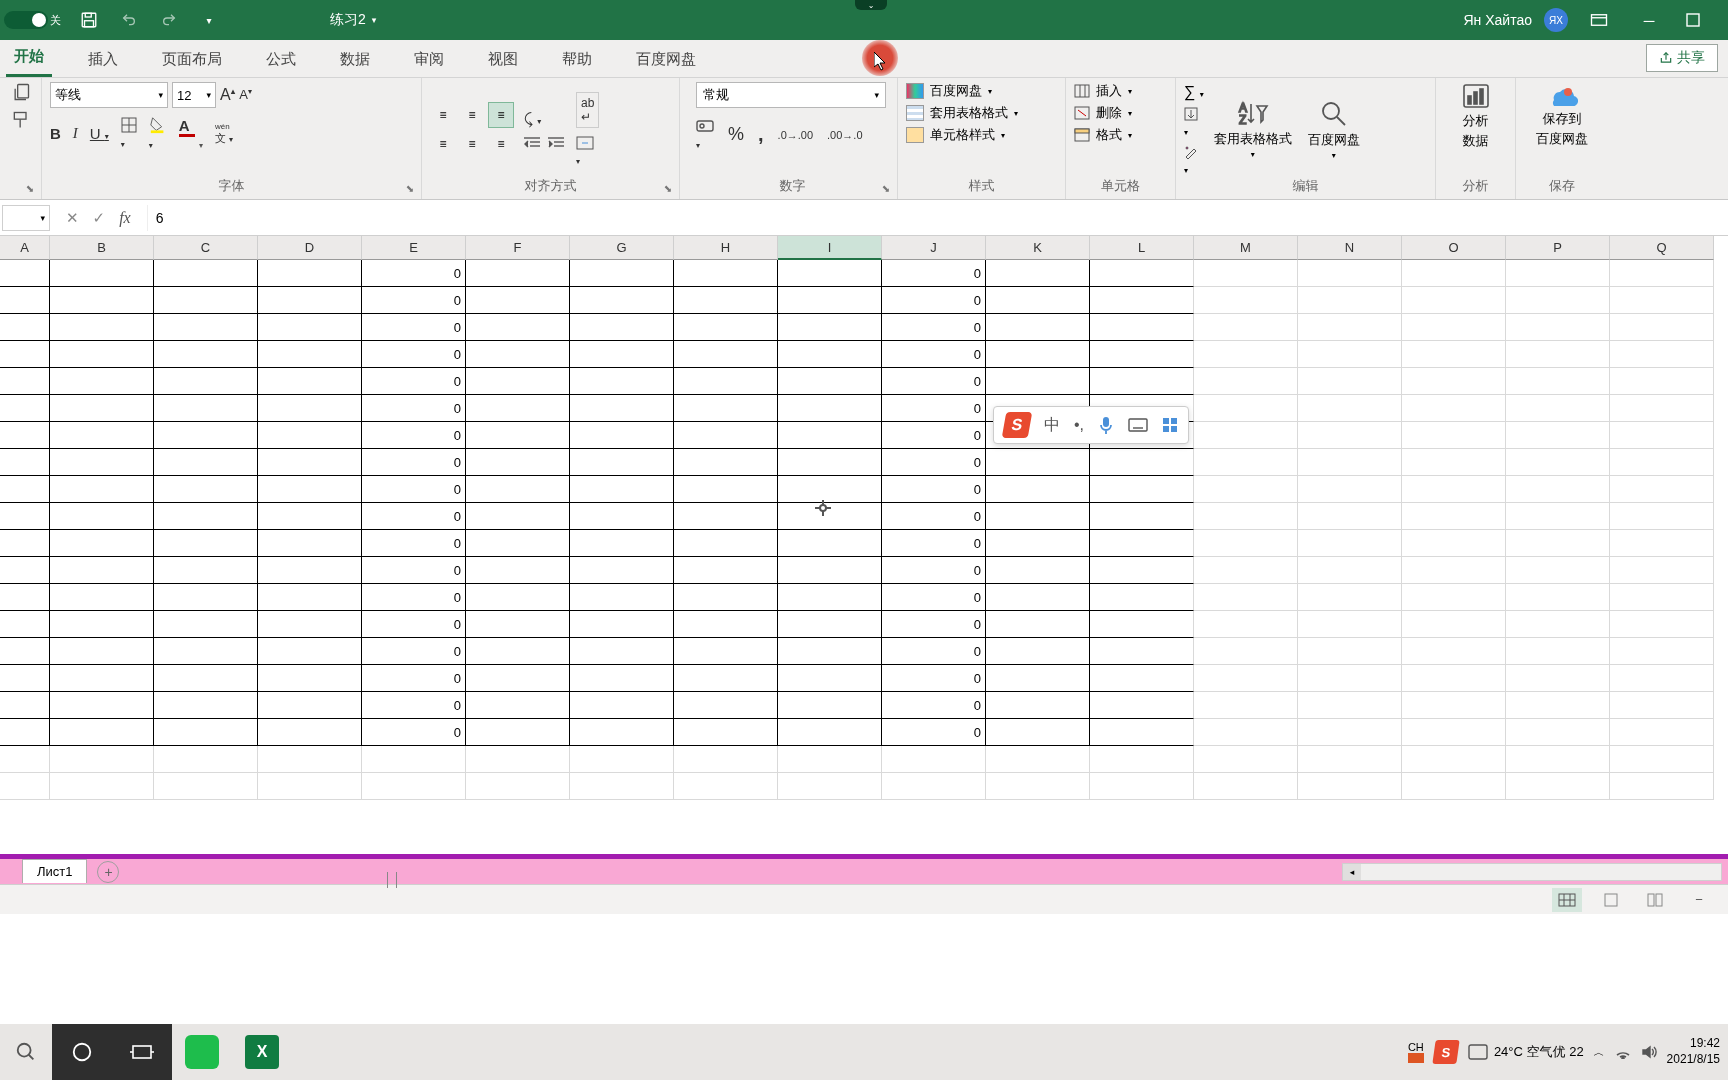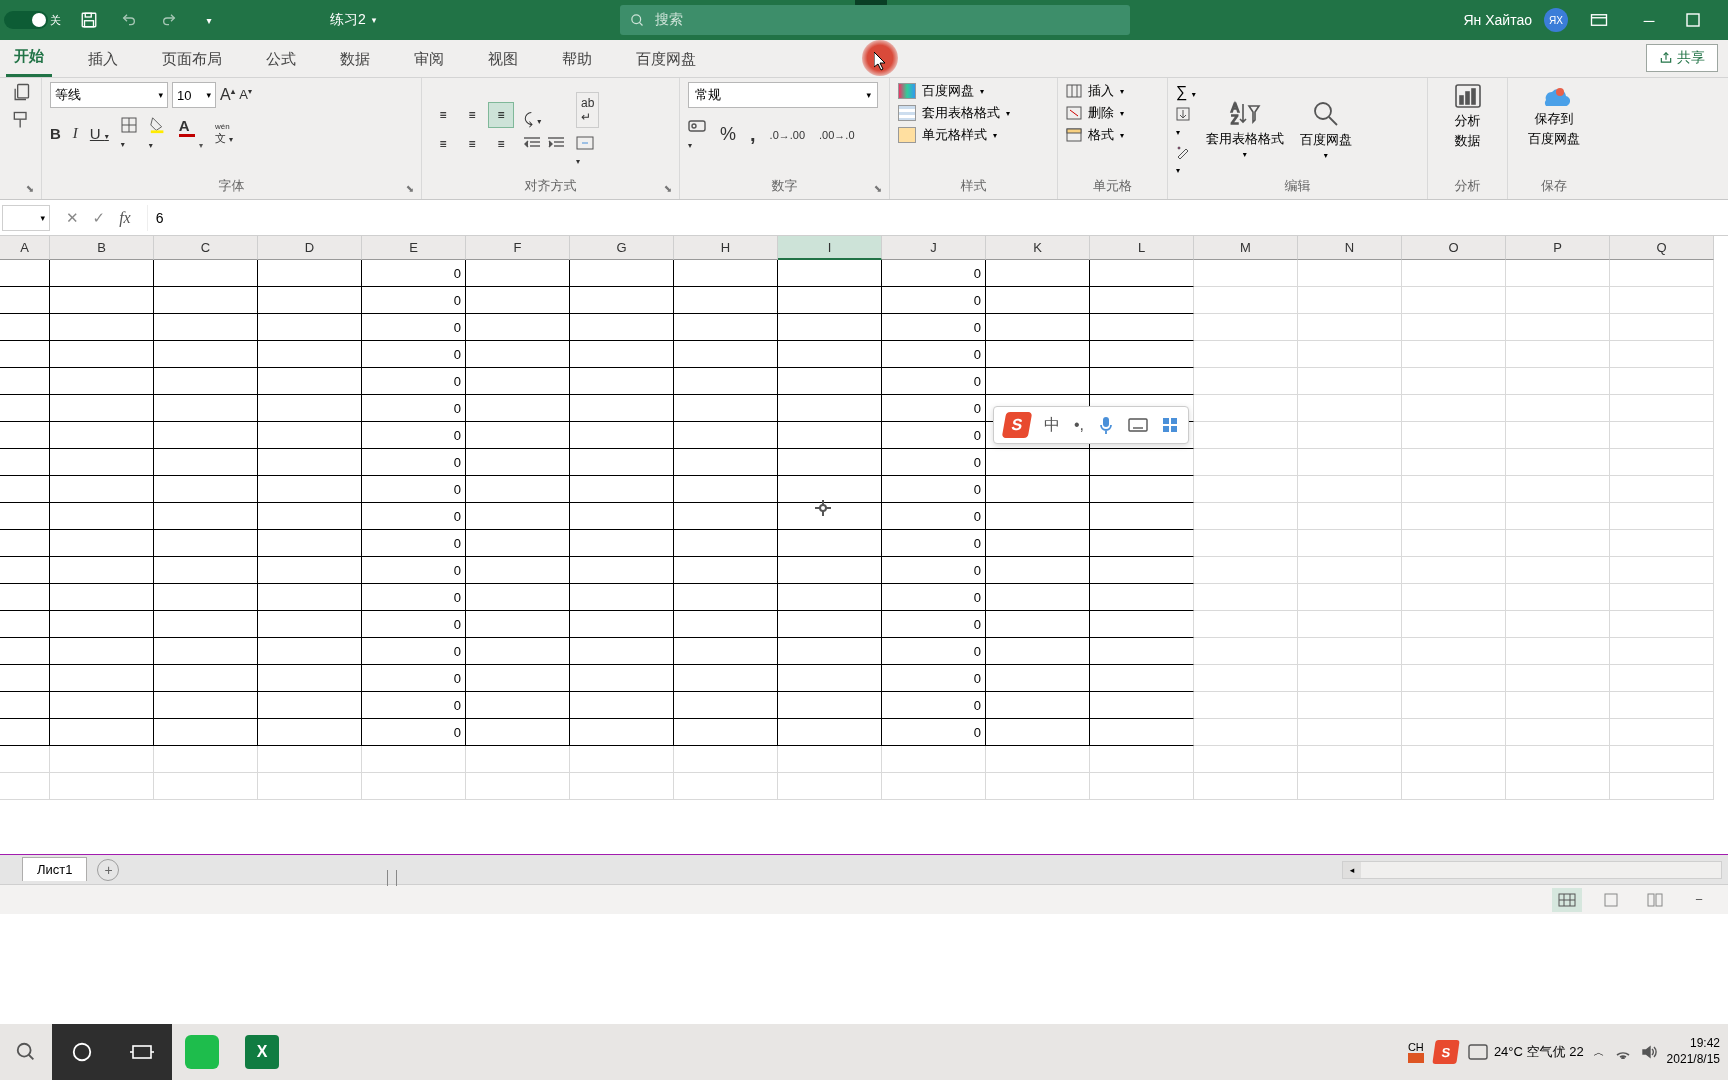--- a/index.html
+++ b/index.html
@@ -80,21 +80,21 @@
 
 .click-dot { position: absolute; left: 862px; top: 40px; width: 36px; height: 36px; background: radial-gradient(circle, #d94a3a 0%, #d94a3a 50%, rgba(217,74,58,0.4) 70%, transparent 100%); border-radius: 50%; pointer-events: none; z-index: 1000; }
 .click-cursor { position: absolute; left: 874px; top: 52px; font-size: 14px; color: #000; z-index: 1001; pointer-events: none; }
 
 
 .ime-bar { position: absolute; left: 993px; top: 406px; height: 38px; background: #fff; border: 1px solid #ccc; border-radius: 4px; box-shadow: 0 2px 6px rgba(0,0,0,0.15); display: flex; align-items: center; gap: 14px; padding: 0 10px; z-index: 500; }
 .ime-logo { width: 26px; height: 26px; background: #e84a2f; color: #fff; font-weight: bold; display: flex; align-items: center; justify-content: center; border-radius: 4px; transform: skewX(-10deg); }
 .ime-item { font-size: 16px; color: #555; cursor: pointer; }
 
 
-.sheet-tabs-bar { height: 30px; background: #e5e5e5; border-top: 1px solid #a21caf; display: flex; align-items: center; }
+.sheet-tabs-bar { height: 30px; background: #f9a8d4; border-top: 5px solid #a21caf; display: flex; align-items: center; }
 .sheet-tab { background: #fff; border: 1px solid #aeadac; border-bottom: none; padding: 4px 14px; font-size: 13px; margin-left: 4px; margin-top: -1px; }
 .add-sheet { width: 22px; height: 22px; border: 1px solid #9f9f9f; border-radius: 50%; display: flex; align-items: center; justify-content: center; margin-left: 10px; font-size: 14px; cursor: pointer; color: #666; }
 .hscroll-container { margin-left: auto; width: 380px; height: 18px; background: #f0efee; border: 1px solid #cfcfcf; position: relative; margin-right: 6px; }
 .hscroll-left { position: absolute; left: 0; width: 18px; height: 100%; background: #e0dfde; display: flex; align-items: center; justify-content: center; font-size: 9px; cursor: pointer; }
 .slider-tick { position: absolute; left: -340px; top: 0; width: 10px; height: 16px; border-left: 1px solid #888; border-right: 1px solid #888; }
 
 
 .status-bar { height: 30px; background: #f3f2f1; border-top: 1px solid #cfcfcf; display: flex; align-items: center; justify-content: flex-end; gap: 14px; padding: 0 14px; font-size: 13px; }
 .view-btn { width: 30px; height: 24px; display: flex; align-items: center; justify-content: center; cursor: pointer; color: #555; }
 .view-btn.active { background: #d6e7de; }
@@ -144,27 +144,20 @@
           <path d="M20 9H9a5 5 0 000 10h3"></path>
         </svg>
     </span>
     <span class="titlebar-icon" style="font-size:10px;">▾</span>
   </div>
   <div class="filename-area">
     <span>练习2</span>
     <span class="dropdown-caret">▾</span>
   </div>
   <div class="collapse-chevron">⌄</div>
-  <div class="search-box">
-    <svg width="15" height="15" viewBox="0 0 24 24" fill="none" stroke="#cde3d8" stroke-width="2">
-        <circle cx="10" cy="10" r="7"></circle>
-        <line x1="20" y1="20" x2="15" y2="15"></line>
-      </svg>
-    <span>搜索</span>
-  </div>
   <div class="user-area">
     <span class="user-name">Ян Хайтао</span>
     <div class="user-avatar">
         <span>ЯХ</span>
       </div>
     <span class="win-btn">
       <svg width="18" height="14" viewBox="0 0 24 18" fill="none" stroke="#fff" stroke-width="1.8">
           <rect x="2" y="2" width="20" height="14"></rect>
           <line x1="2" y1="6" x2="22" y2="6"></line>
         </svg>
@@ -224,21 +217,21 @@
   </div>
 
   <div class="ribbon-group" style="width:380px;">
     <div style="display:flex; flex-direction:column;">
       <div class="font-top">
         <div class="font-combo">
           <span>等线</span>
             <span style="font-size:9px;">▾</span>
         </div>
         <div class="size-combo">
-          <span>10</span>
+          <span>12</span>
             <span style="font-size:9px;">▾</span>
         </div>
         <span class="font-btn" style="font-size:16px;">A<sup style="font-size:9px;">▴</sup></span>
         <span class="font-btn" style="font-size:13px;">A<sup style="font-size:8px;">▾</sup></span>
       </div>
       <div class="font-bottom">
         <span class="font-btn bold-b">B</span>
         <span class="font-btn italic-i">I</span>
         <span class="font-btn under-u">U <span style="font-size:8px;">▾</span></span>
         <span class="font-btn">
@@ -304,21 +297,21 @@
               <rect x="1" y="1" width="16" height="12"></rect>
               <path d="M6 7h6" stroke="#4a90d9"></path>
             </svg> <span style="font-size:8px;">▾</span>
         </span>
       </div>
     </div>
     <div class="group-label">对齐方式</div>
     <div class="group-dialog-launcher">⬊</div>
   </div>
 
-  <div class="ribbon-group" style="width:210px;">
+  <div class="ribbon-group" style="width:210px;margin-left:8px;">
     <div style="display:flex; flex-direction:column; gap:10px;">
       <div class="number-combo">
         <span>常规</span>
           <span style="font-size:9px;">▾</span>
       </div>
       <div style="display:flex; gap:14px; align-items:center;">
         <span class="font-btn"><svg width="18" height="16" viewBox="0 0 18 16" fill="none" stroke="#555" stroke-width="1.4">
               <rect x="1" y="3" width="16" height="10" rx="2"></rect>
               <circle cx="6" cy="8" r="2"></circle>
             </svg> <span style="font-size:8px;">▾</span></span>

